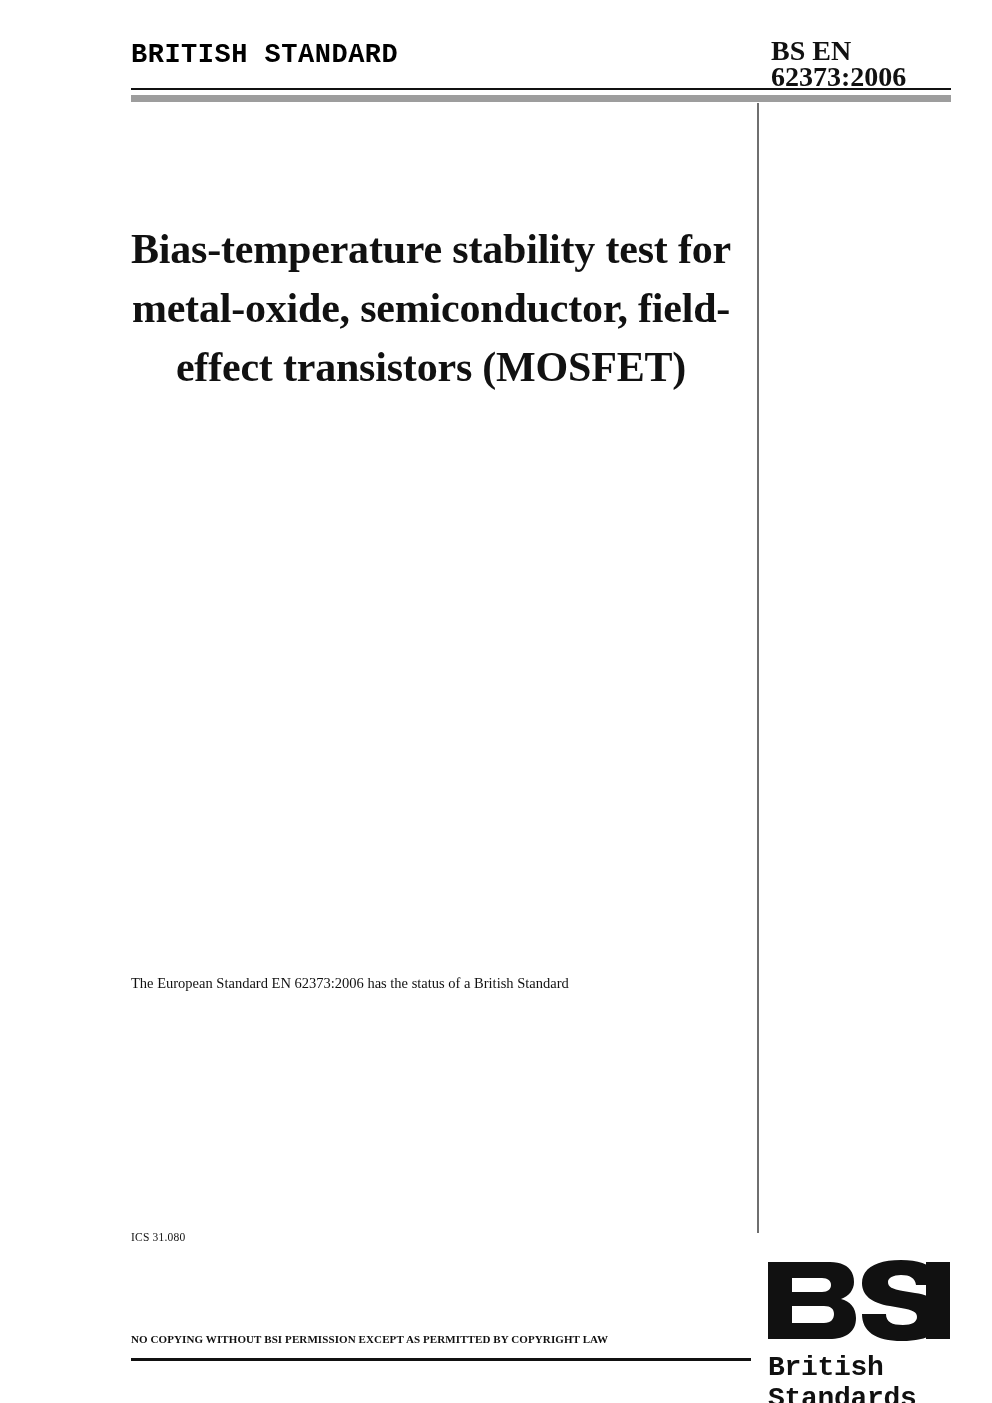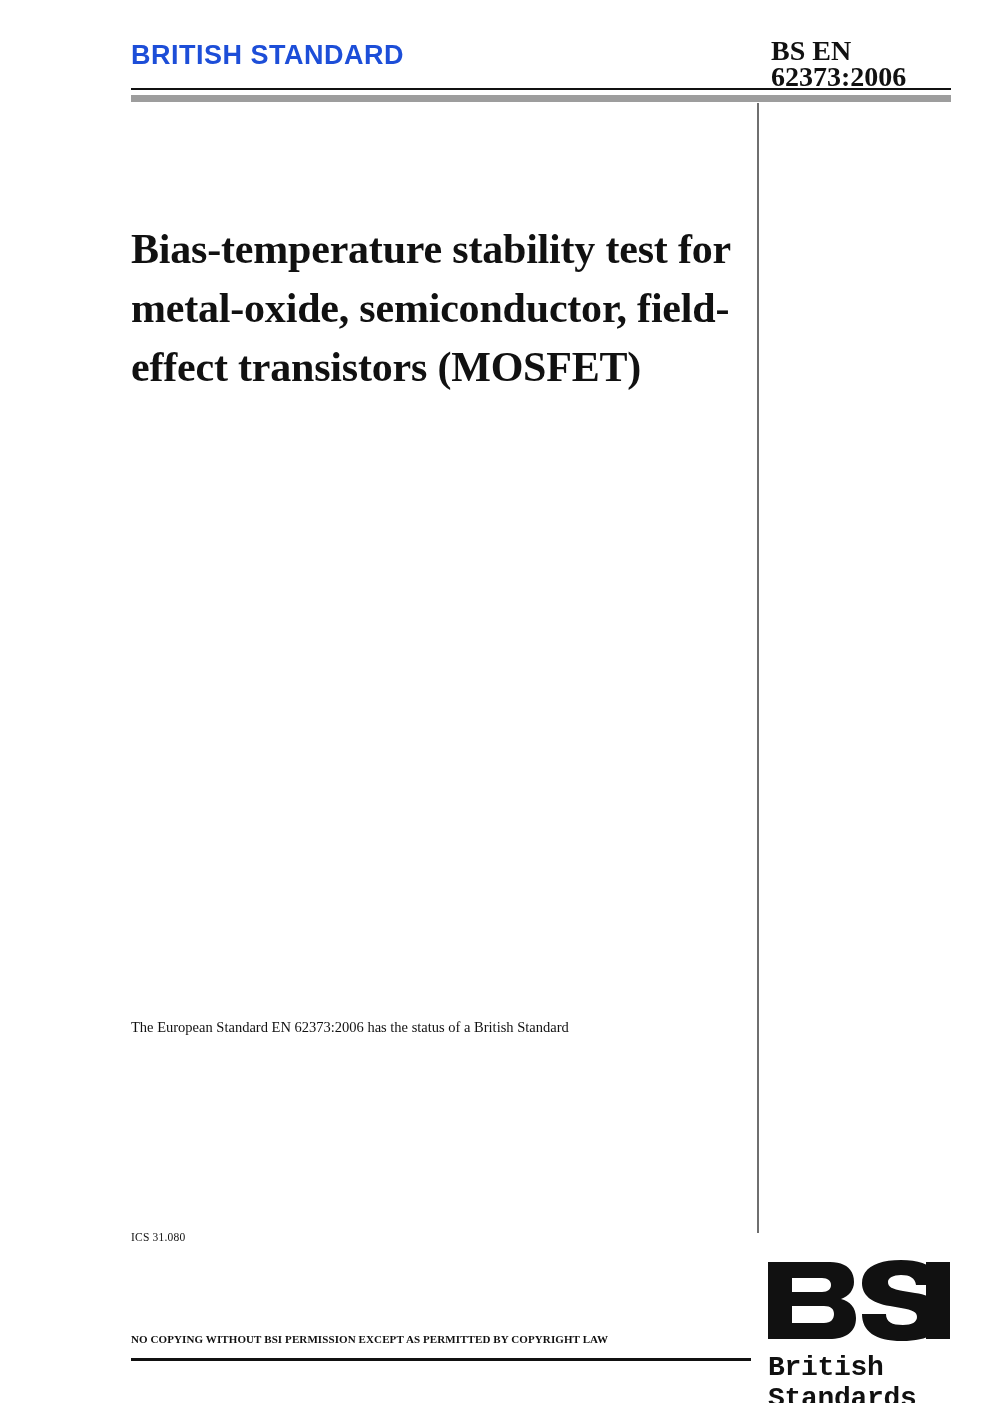--- a/index.html
+++ b/index.html
@@ -30,25 +30,25 @@
     position: absolute;
     left: 131px;
     top: 40px;
     width: 820px;
     height: 70px;
   }
   .brand {
     position: absolute;
     left: 0;
     top: 0;
-    font-family: Liberation Sans, sans-serif;
+    font-family: Liberation Mono, monospace;
     font-weight: bold;
     font-size: 27px;
     letter-spacing: 0.5px;
-    color: #1d4ed8;
+    color: #000000;
   }
   .docnum {
     position: absolute;
     left: 640px;
     top: -2px;
     width: 200px;
     font-family: "Liberation Serif", serif;
     font-weight: bold;
     font-size: 28px;
     line-height: 26px;
@@ -86,27 +86,28 @@
     position: absolute;
     left: 131px;
     top: 192px;
     width: 600px;
     font-family: "Liberation Serif", serif;
     font-weight: bold;
     font-size: 42px;
     line-height: 59px;
     color: #111111;
     letter-spacing: -0.2px;
+    text-align: center;
   }
 
   
   .status-note {
     position: absolute;
     left: 131px;
-    top: 1018px;
+    top: 974px;
     width: 560px;
     font-family: "Liberation Serif", serif;
     font-size: 14.5px;
     line-height: 19px;
     color: #111111;
   }
 
   
   .ics {
     position: absolute;

